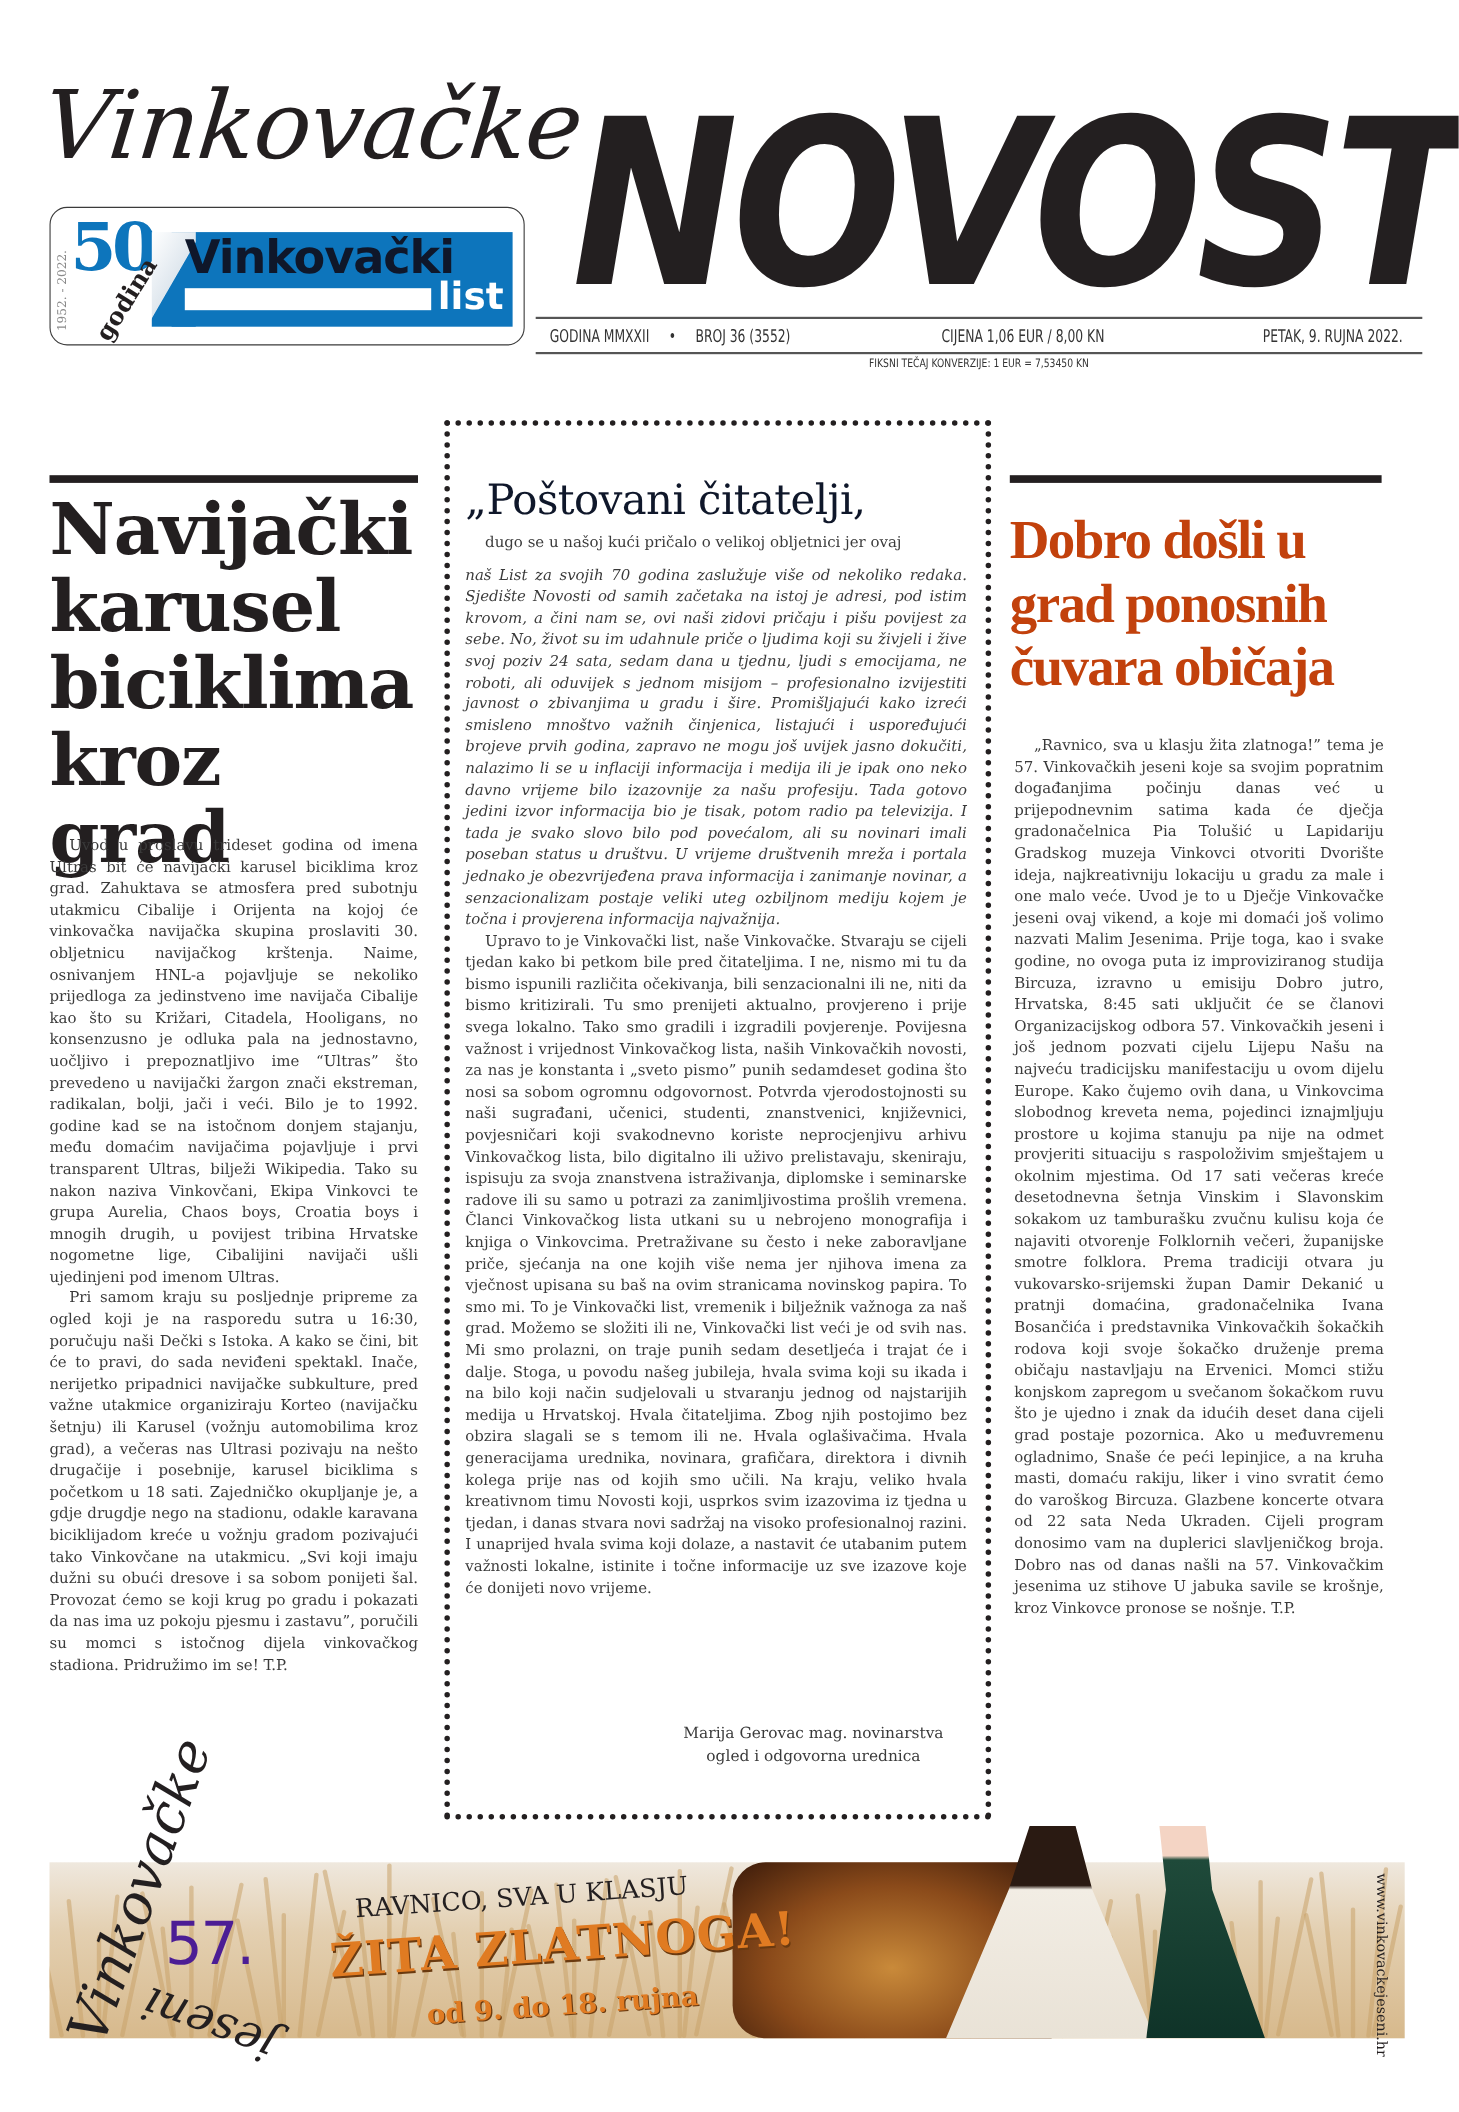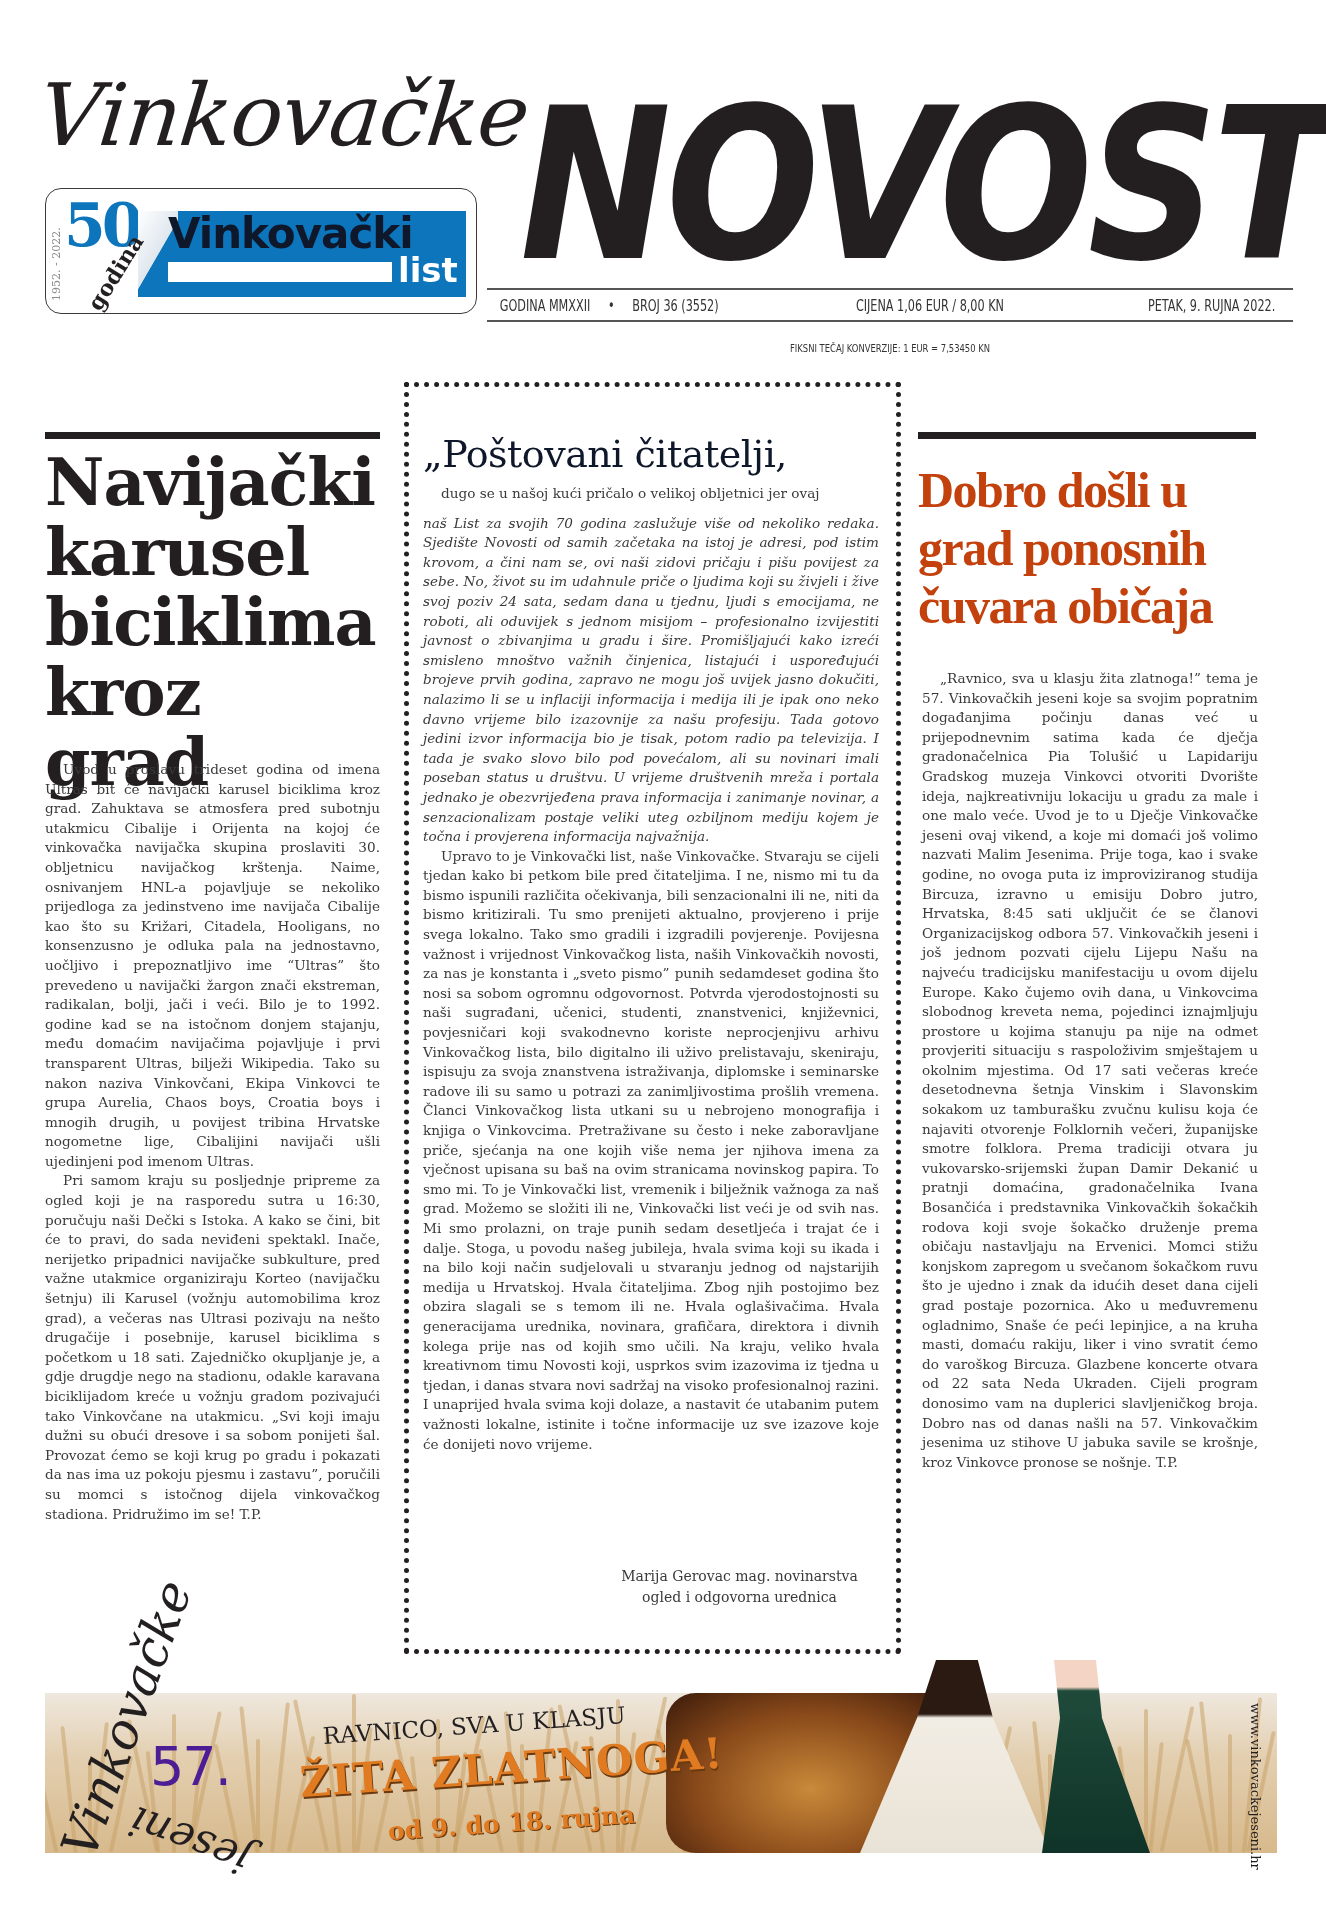--- a/index.html
+++ b/index.html
@@ -15,21 +15,21 @@
   .logo-years { position: absolute; left: -8px; top: 62px; font-family: "DejaVu Serif", serif; font-size: 11px; color: #8a8a8a; transform: rotate(-90deg); transform-origin: left top; white-space: nowrap; top: 112px; left: 4px; }
   .logo-godina { position: absolute; left: 34px; top: 66px; font-family: "DejaVu Serif", serif; font-weight: bold; font-size: 22px; color: #231f20; transform: rotate(-58deg); transform-origin: left top; top: 112px; left: 36px; }
   .logo-peel { position: absolute; left: 92px; top: 22px; width: 40px; height: 86px; background: linear-gradient(120deg, #ffffff 0%, #dfe7ee 50%, #0d75bc 51%); }
   .logo-name { position: absolute; left: 122px; top: 24px; font-family: "DejaVu Sans", sans-serif; font-weight: bold; font-size: 42px; color: #0f172a; letter-spacing: -1px; line-height: 1; }
   .logo-bar { position: absolute; left: 122px; top: 73px; width: 224px; height: 20px; background: #fff; }
   .logo-list { position: absolute; left: 352px; top: 64px; font-family: "DejaVu Sans", sans-serif; font-weight: bold; font-size: 34px; color: #fff; line-height: 1; }
 
   .info-bar { position: absolute; left: 487px; top: 288px; width: 806px; height: 30px; border-top: 2px solid #555; border-bottom: 2px solid #555; display: flex; align-items: center; justify-content: space-between; font-family: "DejaVu Sans Condensed", "DejaVu Sans", sans-serif; font-size: 16px; color: #333; transform-origin: left; }
   .info-bar span { display: inline-block; transform: scaleX(0.78); }
   .info-left { display: flex; gap: 4px; align-items: center; }
-  .fx { position: absolute; left: 487px; top: 342px; width: 806px; text-align: center; font-family: "DejaVu Sans", sans-serif; font-size: 10.5px; color: #333; }
+  .fx { position: absolute; left: 487px; top: 325px; width: 806px; text-align: center; font-family: "DejaVu Sans", sans-serif; font-size: 10.5px; color: #333; }
   .fx span { display: inline-block; transform: scaleX(0.8); }
 
   
   .rule-thick { position: absolute; height: 7px; background: #231f20; }
   .head-left { position: absolute; left: 45px; top: 447px; width: 335px; font-family: "DejaVu Serif", serif; font-weight: bold; font-size: 65px; line-height: 70px; letter-spacing: -1px; color: #231f20; }
   .head-right { position: absolute; left: 918px; top: 461px; width: 360px; font-family: Liberation Serif, serif; font-weight: bold; font-size: 50px; line-height: 58px; letter-spacing: -1.5px; color: #c2410c; }
 
   .body-text { position: absolute; font-family: "DejaVu Serif", serif; font-size: 13.6px; line-height: 19.6px; color: #3a3a3a; text-align: justify; hyphens: manual; }
   .body-text p { margin: 0; text-indent: 18px; }
   .col-left { left: 45px; top: 760px; width: 335px; }

